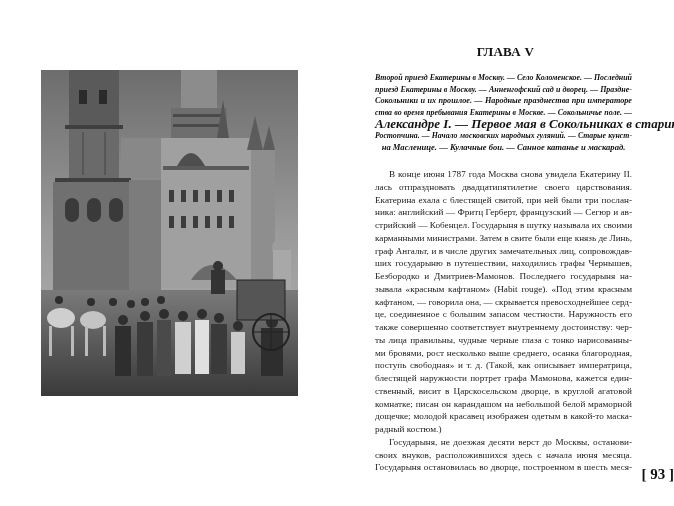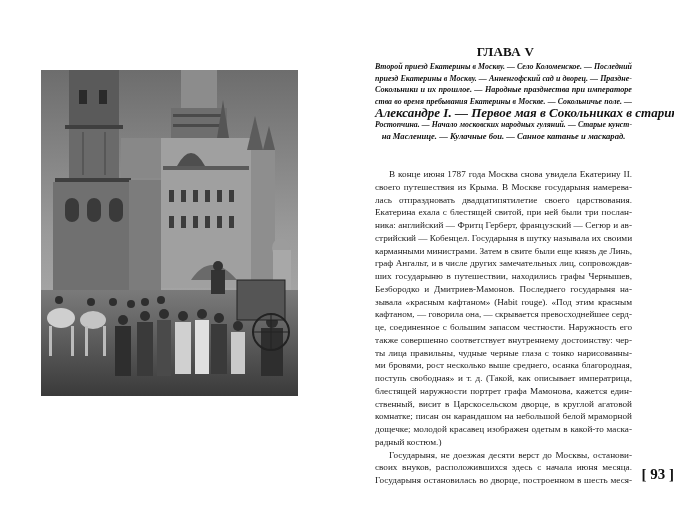--- a/index.html
+++ b/index.html
@@ -3,21 +3,21 @@
   <meta charset="utf-8">
   <style>
     html, body { margin: 0; padding: 0; background: #ffffff; }
     body { width: 674px; height: 506px; position: relative; overflow: hidden; font-family: "Liberation Serif", "DejaVu Serif", serif; color: #1a1a1a; }
     .spread { position: absolute; left: 0; top: 0; width: 674px; height: 506px; background: #ffffff; }
     .page-left { position: absolute; left: 0; top: 0; width: 337px; height: 506px; }
     .page-right { position: absolute; left: 337px; top: 0; width: 337px; height: 506px; }
     .illustration { position: absolute; left: 41px; top: 70px; width: 257px; height: 326px; background: #8a8a8a; overflow: hidden; }
     .illustration svg { display: block; width: 257px; height: 326px; }
     .chapter-title { position: absolute; left: 0; right: 0; top: 44px; text-align: center; font-size: 13px; font-weight: bold; letter-spacing: 0.3px; color: #111; }
-    .summary { position: absolute; left: 38px; width: 257px; top: 61px; font-size: 8.6px; line-height: 11.6px; font-style: italic; font-weight: bold; text-align: justify; color: #111; }
+    .summary { position: absolute; left: 38px; width: 257px; top: 72px; font-size: 8.6px; line-height: 11.6px; font-style: italic; font-weight: bold; text-align: justify; color: #111; }
     .summary .line { display: block; text-align: justify; text-align-last: justify; white-space: nowrap; }
     .summary .line.last { text-align: center; text-align-last: center; }
     .body-text { position: absolute; left: 38px; width: 257px; top: 168px; font-size: 9.2px; line-height: 12.75px; color: #1a1a1a; }
     .body-text .line { display: block; white-space: nowrap; text-align: justify; text-align-last: justify; }
     .body-text .line.indent { padding-left: 14px; }
     .body-text .line.end { text-align-last: left; }
     .page-number { position: absolute; left: 0; right: 0; top: 466px; text-align: right; font-size: 15px; font-weight: bold; color: #111; }
   </style>
 </head>
 <body>
@@ -142,21 +142,20 @@
       <span class="line" style="font-size: 8px;">приезд Екатерины в Москву. — Анненгофский сад и дворец. — Праздне-</span>
       <span class="line" style="font-size: 8.2px;">Сокольники и их прошлое. — Народные празднества при императоре</span>
       <span class="line" style="font-size: 7.9px;">ства во время пребывания Екатерины в Москве. — Сокольничье поле. —</span>
       <span class="line" style="font-size: 13px;">Александре I. — Первое мая в Сокольниках в старину. — Дача графа</span>
       <span class="line" style="font-size: 7.8px;">Ростопчина. — Начало московских народных гуляний. — Старые кунст-</span>
       <span class="line last">на Масленице. — Кулачные бои. — Санное катанье и маскарад.</span>
     </div>
 
     <div class="body-text">
       <span class="line indent">В конце июня 1787 года Москва снова увидела Екатерину II.</span>
-      <span class="line">своего путешествия из Крыма. В Москве государыня намерева-</span>
       <span class="line">лась отпраздновать двадцатипятилетие своего царствования.</span>
       <span class="line">Екатерина ехала с блестящей свитой, при ней были три послан-</span>
       <span class="line">ника: английский — Фритц Герберт, французский — Сегюр и ав-</span>
       <span class="line">стрийский — Кобенцел. Государыня в шутку называла их своими</span>
       <span class="line">карманными министрами. Затем в свите были еще князь де Линь,</span>
       <span class="line" style="font-size: 9.1px;">граф Ангальт, и в числе других замечательных лиц, сопровождав-</span>
       <span class="line">ших государыню в путешествии, находились графы Чернышев,</span>
       <span class="line">Безбородко и Дмитриев-Мамонов. Последнего государыня на-</span>
       <span class="line">зывала «красным кафтаном» (Habit rouge). «Под этим красным</span>
       <span class="line" style="font-size: 9.1px;">кафтаном, — говорила она, — скрывается превосходнейшее серд-</span>

